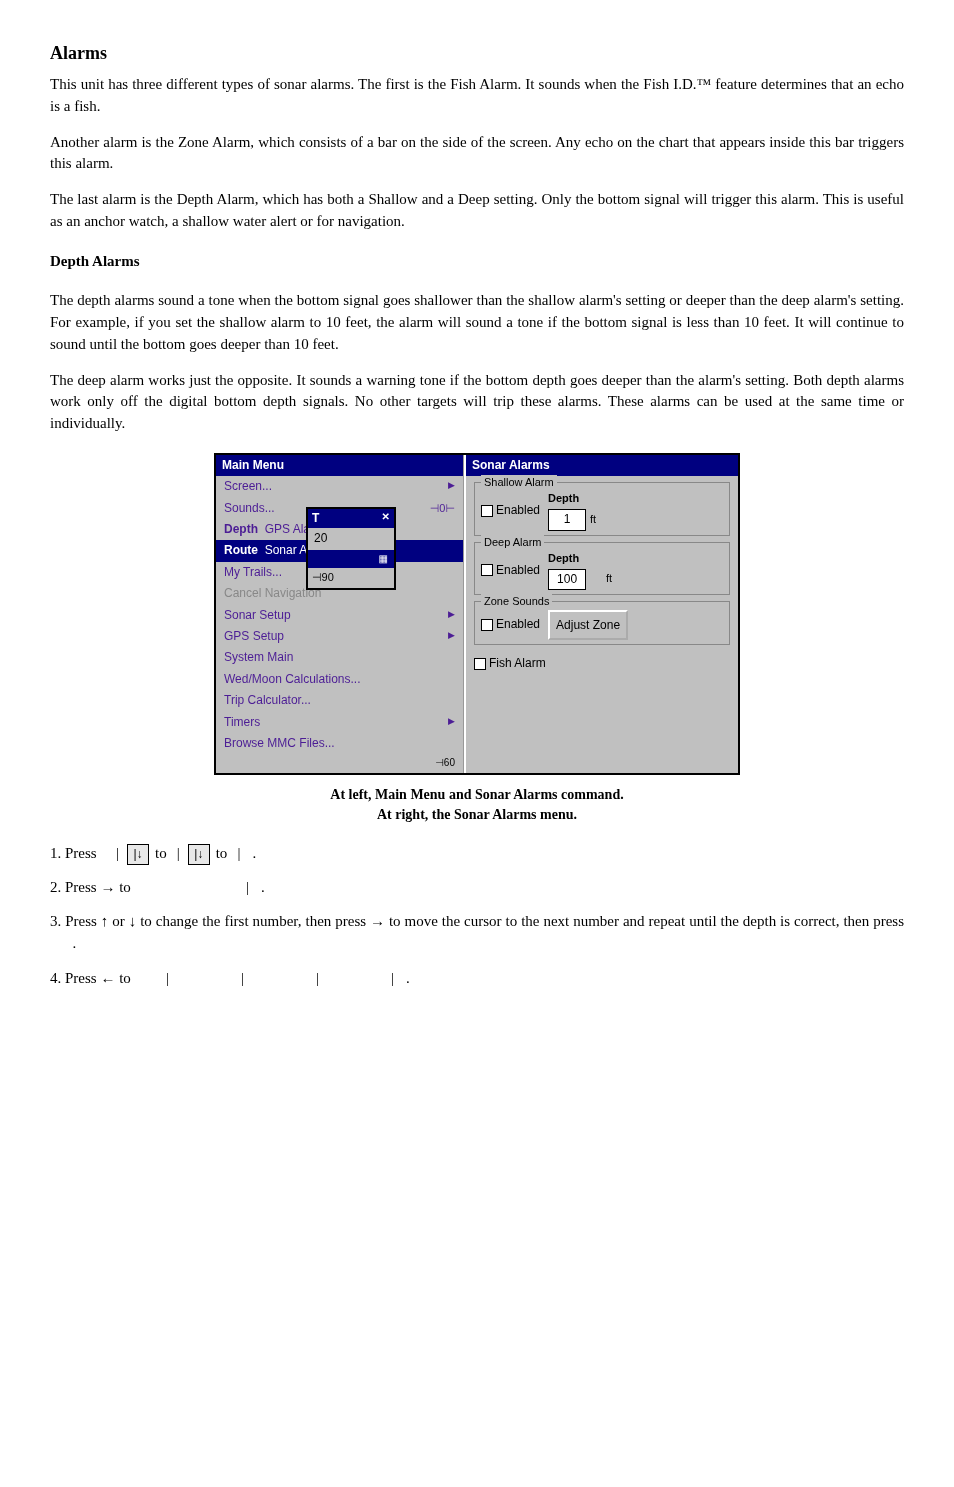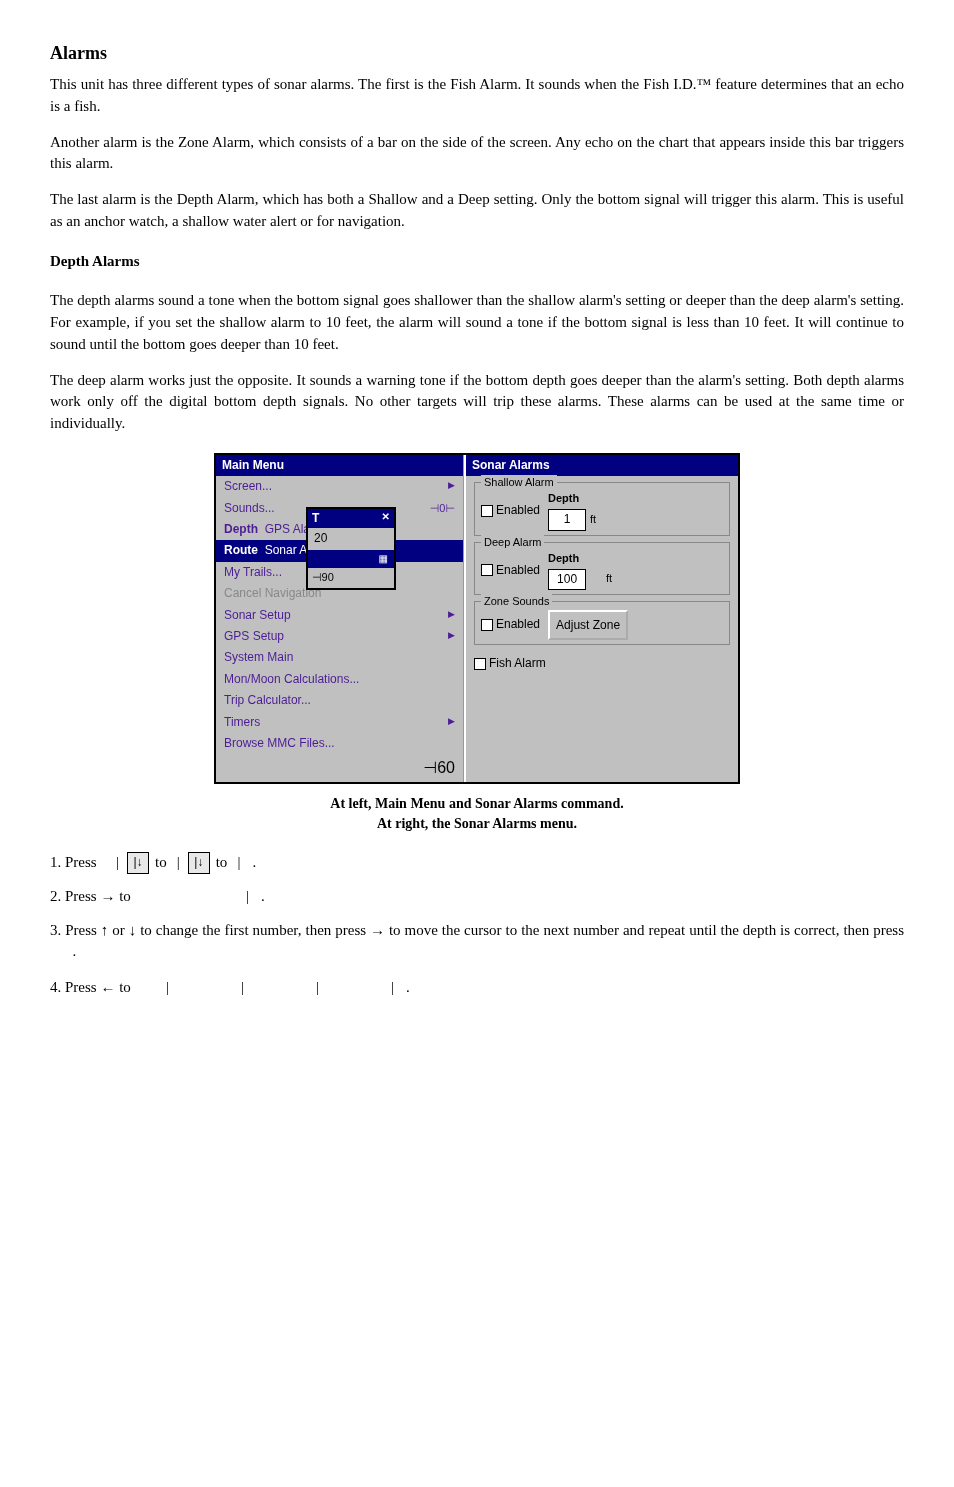--- a/index.html
+++ b/index.html
@@ -246,25 +246,25 @@
       <div class="title-bar">Main Menu</div>
       <div class="menu-item has-arrow">Screen...</div>
       <div class="menu-item">Sounds... <span style="float:right;font-size:11px;margin-top:1px;">⊣0⊢</span></div>
       <div class="menu-item"><strong>Depth</strong>&nbsp; GPS Alarms...</div>
       <div class="menu-item selected"><strong>Route</strong>&nbsp; Sonar Alarms...</div>
       <div class="menu-item">My Trails...</div>
       <div class="menu-item disabled">Cancel Navigation</div>
       <div class="menu-item has-arrow">Sonar Setup</div>
       <div class="menu-item has-arrow">GPS Setup</div>
       <div class="menu-item">System Main</div>
-      <div class="menu-item">Mon/Moon Calculations...</div>
+      <div class="menu-item">Wed/Moon Calculations...</div>
       <div class="menu-item">Trip Calculator...</div>
       <div class="menu-item has-arrow">Timers</div>
       <div class="menu-item">Browse MMC Files...</div>
-      <div style="text-align:right;font-size:16px;padding:2px 8px;font-family:Arial,sans-serif;">⊣60</div>
+      <div style="text-align:right;font-size:10px;padding:2px 8px;font-family:Arial,sans-serif;">⊣60</div>
 
       <div class="overlay-box">
         <div class="ob-title">
           <span>T</span>
             <span style="font-size:10px;">✕</span>
         </div>
         <div class="ob-item">20</div>
         <div class="ob-item ob-sel" style="display:flex;justify-content:space-between;align-items:center;">
           <span></span>
           <span style="font-size:10px;">▦</span>

